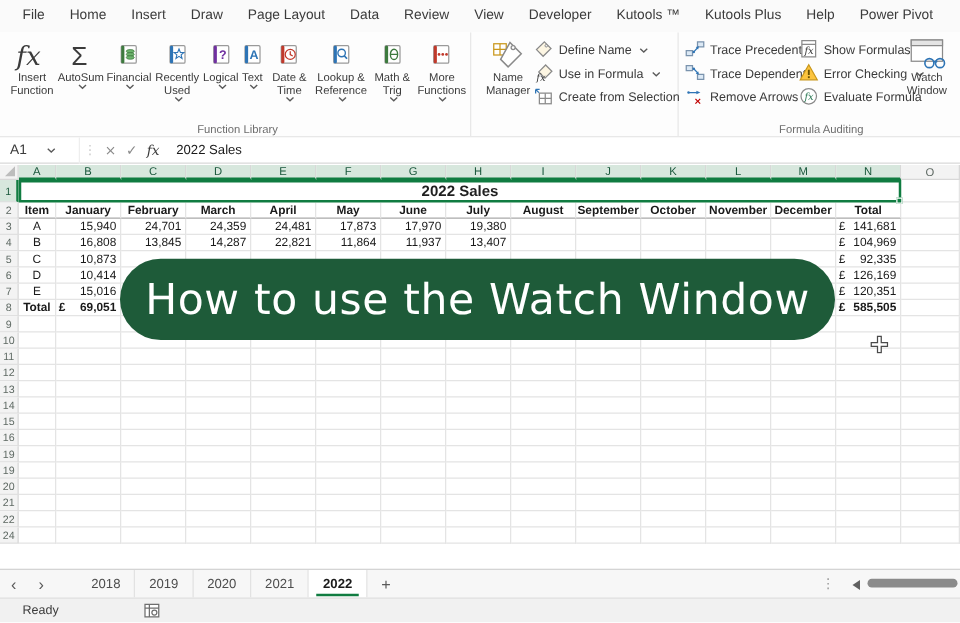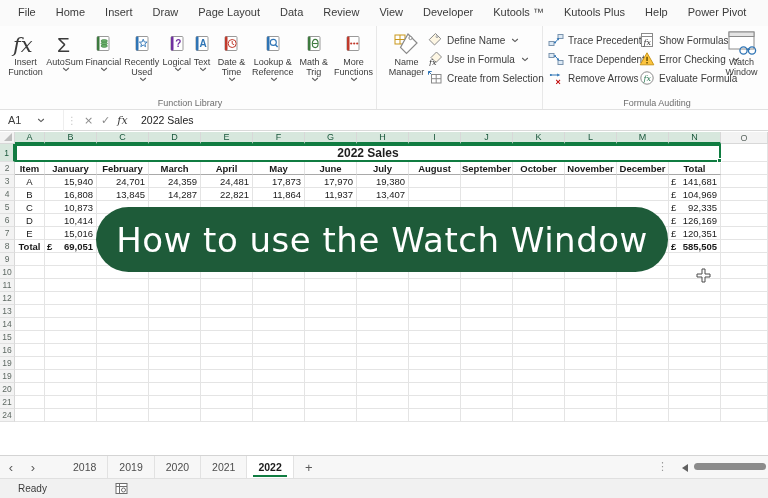--- a/index.html
+++ b/index.html
@@ -786,20 +786,38 @@
       <div class="cell" style="width: 52px;"></div>
       <div class="cell" style="width: 52px;"></div>
       <div class="cell" style="width: 52px;"></div>
       <div class="cell" style="width: 52px;"></div>
       <div class="cell" style="width: 52px;"></div>
       <div class="cell" style="width: 52px;"></div>
       <div class="cell" style="width: 52px;"></div>
       <div class="cell" style="width: 47px;"></div>
     </div>
     <div class="grow">
+      <div class="rh" style="height: 13px;">22</div>
+      <div class="cell cc" style="width: 30px;"></div>
+      <div class="cell" style="width: 52px;"></div>
+      <div class="cell" style="width: 52px;"></div>
+      <div class="cell" style="width: 52px;"></div>
+      <div class="cell" style="width: 52px;"></div>
+      <div class="cell" style="width: 52px;"></div>
+      <div class="cell" style="width: 52px;"></div>
+      <div class="cell" style="width: 52px;"></div>
+      <div class="cell" style="width: 52px;"></div>
+      <div class="cell" style="width: 52px;"></div>
+      <div class="cell" style="width: 52px;"></div>
+      <div class="cell" style="width: 52px;"></div>
+      <div class="cell" style="width: 52px;"></div>
+      <div class="cell" style="width: 52px;"></div>
+      <div class="cell" style="width: 47px;"></div>
+    </div>
+    <div class="grow">
       <div class="rh" style="height: 13px;">24</div>
       <div class="cell cc" style="width: 30px;"></div>
       <div class="cell" style="width: 52px;"></div>
       <div class="cell" style="width: 52px;"></div>
       <div class="cell" style="width: 52px;"></div>
       <div class="cell" style="width: 52px;"></div>
       <div class="cell" style="width: 52px;"></div>
       <div class="cell" style="width: 52px;"></div>
       <div class="cell" style="width: 52px;"></div>
       <div class="cell" style="width: 52px;"></div>

